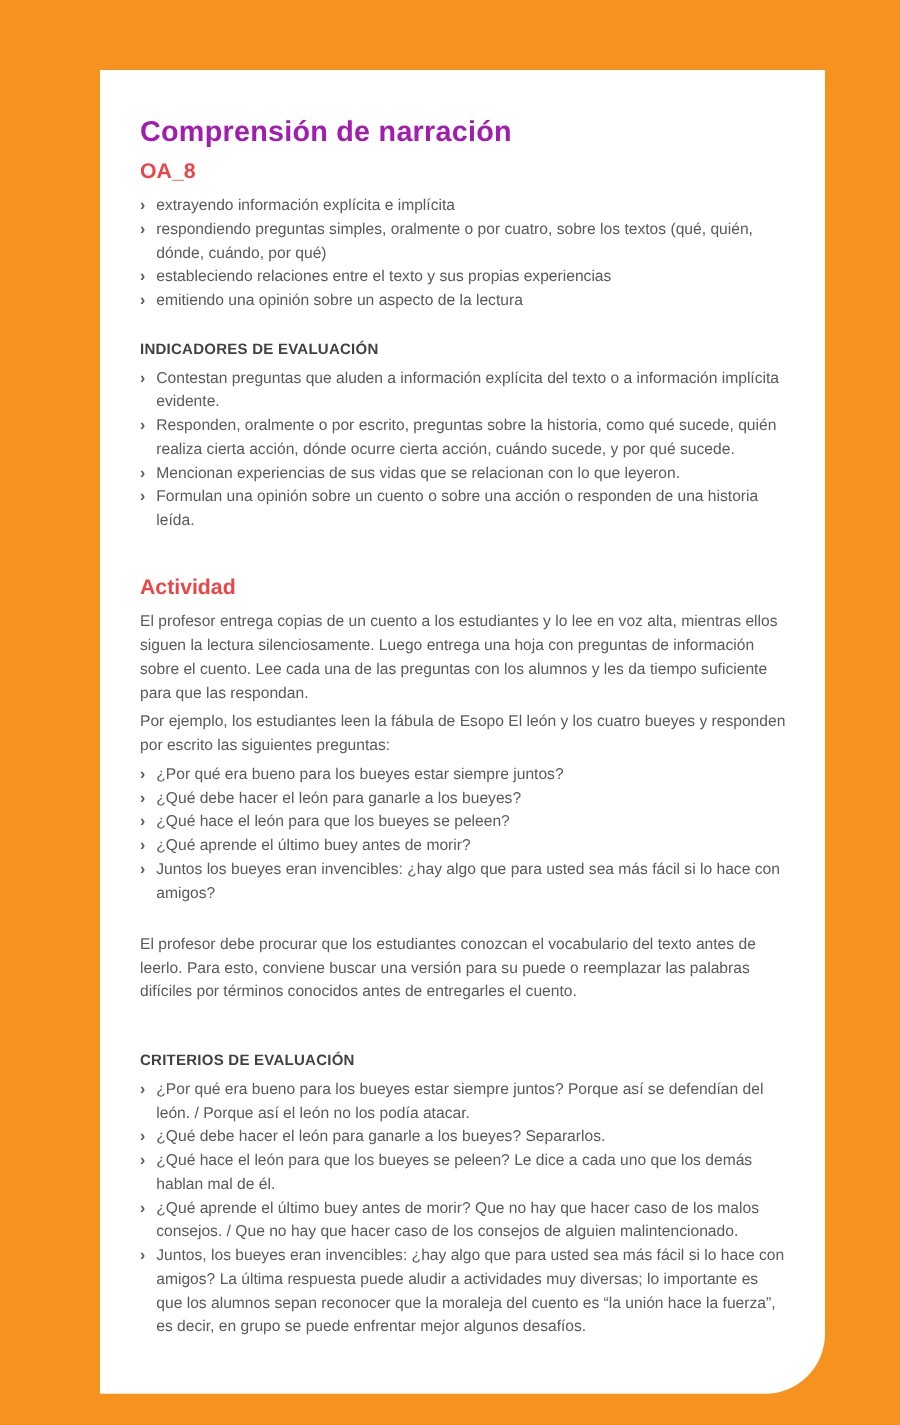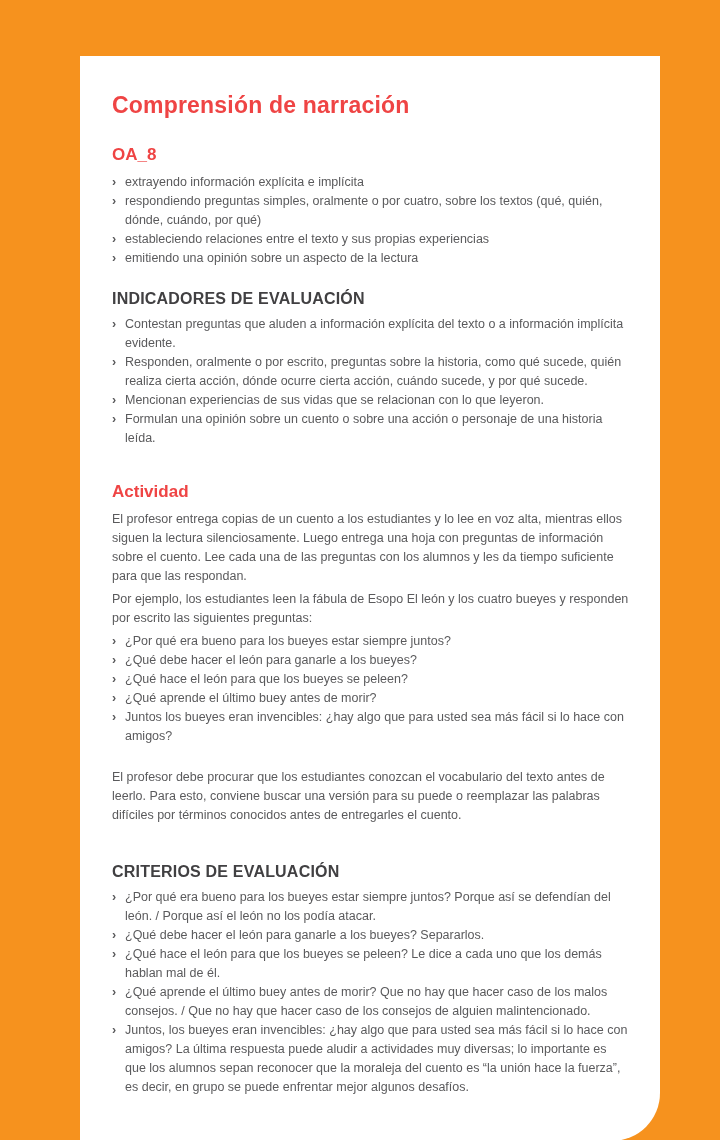--- a/index.html
+++ b/index.html
@@ -18,32 +18,32 @@
     width:580px;
     min-height:1030px;
     background:#ffffff;
     border-radius:0 0 48px 0;
     box-sizing:border-box;
     padding:36px 30px 44px 32px;
   }
   .doc-title{
     font-size:23px;
     font-weight:bold;
-    color:#ef4444;
-    margin:0 0 26px 0;
+    color:#a21caf;
+    margin:0 0 8px 0;
     letter-spacing:.2px;
   }
   .orange-heading{
     font-size:17px;
     font-weight:bold;
     color:#ef4444;
     margin:0 0 8px 0;
   }
   .sub-heading{
-    font-size:16px;
+    font-size:12px;
     font-weight:bold;
     color:#414042;
     letter-spacing:.2px;
     margin:0 0 7px 0;
   }
   .body-text{
     font-size:12.5px;
     line-height:1.52;
     color:#5a5a5c;
     margin:0 0 4px 0;
@@ -111,21 +111,21 @@
       <li>
         <span class="marker">›</span>
         <span class="btext">Responden, oralmente o por escrito, preguntas sobre la historia, como qué sucede, quién realiza cierta acción, dónde ocurre cierta acción, cuándo sucede, y por qué sucede.</span>
       </li>
       <li>
         <span class="marker">›</span>
         <span class="btext">Mencionan experiencias de sus vidas que se relacionan con lo que leyeron.</span>
       </li>
       <li>
         <span class="marker">›</span>
-        <span class="btext">Formulan una opinión sobre un cuento o sobre una acción o personaje de una historia leída.</span>
+        <span class="btext">Formulan una opinión sobre un cuento o sobre una acción o responden de una historia leída.</span>
       </li>
     </ul>
   </section>
 
   <div class="gap-lg"></div>
 
   <section>
     <h2 class="orange-heading">Actividad</h2>
     <p class="body-text">El profesor entrega copias de un cuento a los estudiantes y lo lee en voz alta, mientras ellos siguen la lectura silenciosamente. Luego entrega una hoja con preguntas de información sobre el cuento. Lee cada una de las preguntas con los alumnos y les da tiempo suficiente para que las respondan.</p>
     <p class="body-text"><span>Por ejemplo, los estudiantes leen la fábula de Esopo </span><span class="italic">El león y los cuatro bueyes</span><span> y responden por escrito las siguientes preguntas:</span></p>

